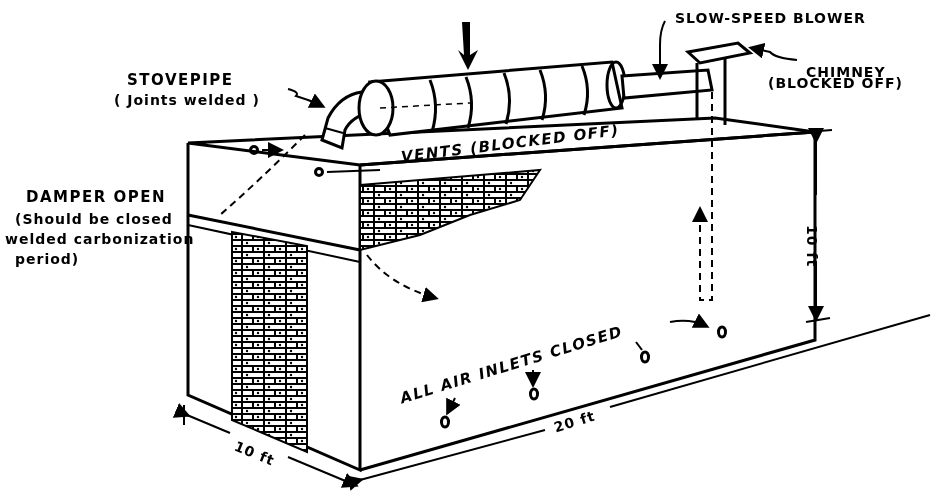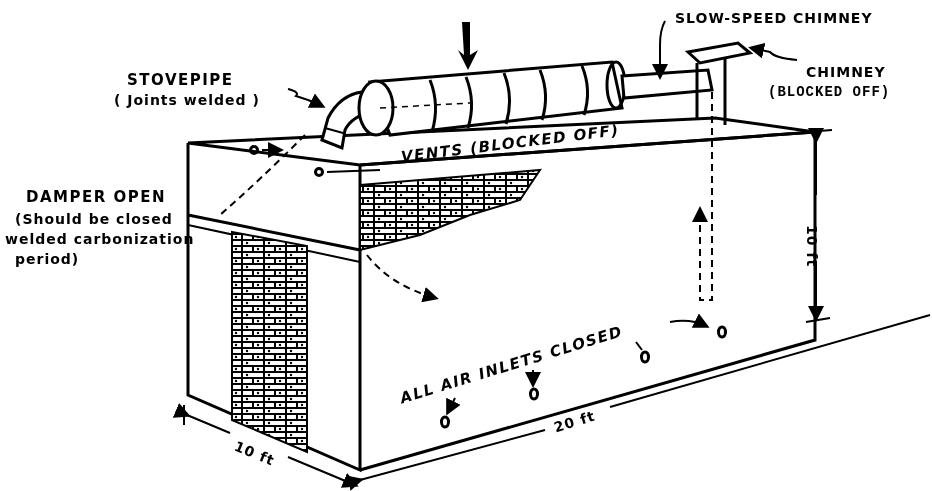--- a/index.html
+++ b/index.html
@@ -132,21 +132,21 @@
 <div class="lbl big" style="left:127px;top:71px;">STOVEPIPE</div>
 <div class="lbl sm" style="left:114px;top:92px;">( Joints welded )</div>
 
 <div class="lbl big" style="left:26px;top:188px;">DAMPER OPEN</div>
 <div class="lbl sm ctr" style="left:15px;top:211px;width:190px;">(Should be closed</div>
 <div class="lbl sm ctr" style="left:5px;top:231px;width:210px;">welded carbonization</div>
 <div class="lbl sm ctr" style="left:15px;top:251px;width:190px;">period)</div>
 
 <div class="lbl big ital" style="left:400px;top:148px;transform:rotate(-7deg);transform-origin:left top;">VENTS (BLOCKED OFF)</div>
 
-<div class="lbl sm" style="left:675px;top:10px;">SLOW-SPEED CHIMNEY</div>
+<div class="lbl sm" style="left:675px;top:10px;">SLOW-SPEED BLOWER</div>
 <div class="lbl sm" style="left:806px;top:64px;">CHIMNEY</div>
-<div class="lbl sm" style="left:768px;top:84px;font-family:Liberation Mono, monospace;">(BLOCKED OFF)</div>
+<div class="lbl sm" style="left:768px;top:75px;">(BLOCKED OFF)</div>
 
 <div class="lbl big ital" style="left:398px;top:390px;transform:rotate(-17deg);transform-origin:left top;">ALL AIR INLETS CLOSED</div>
 
 <div class="lbl sm" style="left:820px;top:225px;transform:rotate(90deg);transform-origin:left top;">10 ft</div>
 <div class="lbl sm" style="left:552px;top:420px;transform:rotate(-17deg);transform-origin:left top;">20 ft</div>
 <div class="lbl sm" style="left:238px;top:438px;transform:rotate(22deg);transform-origin:left top;">10 ft</div>
 
 </body></html>

